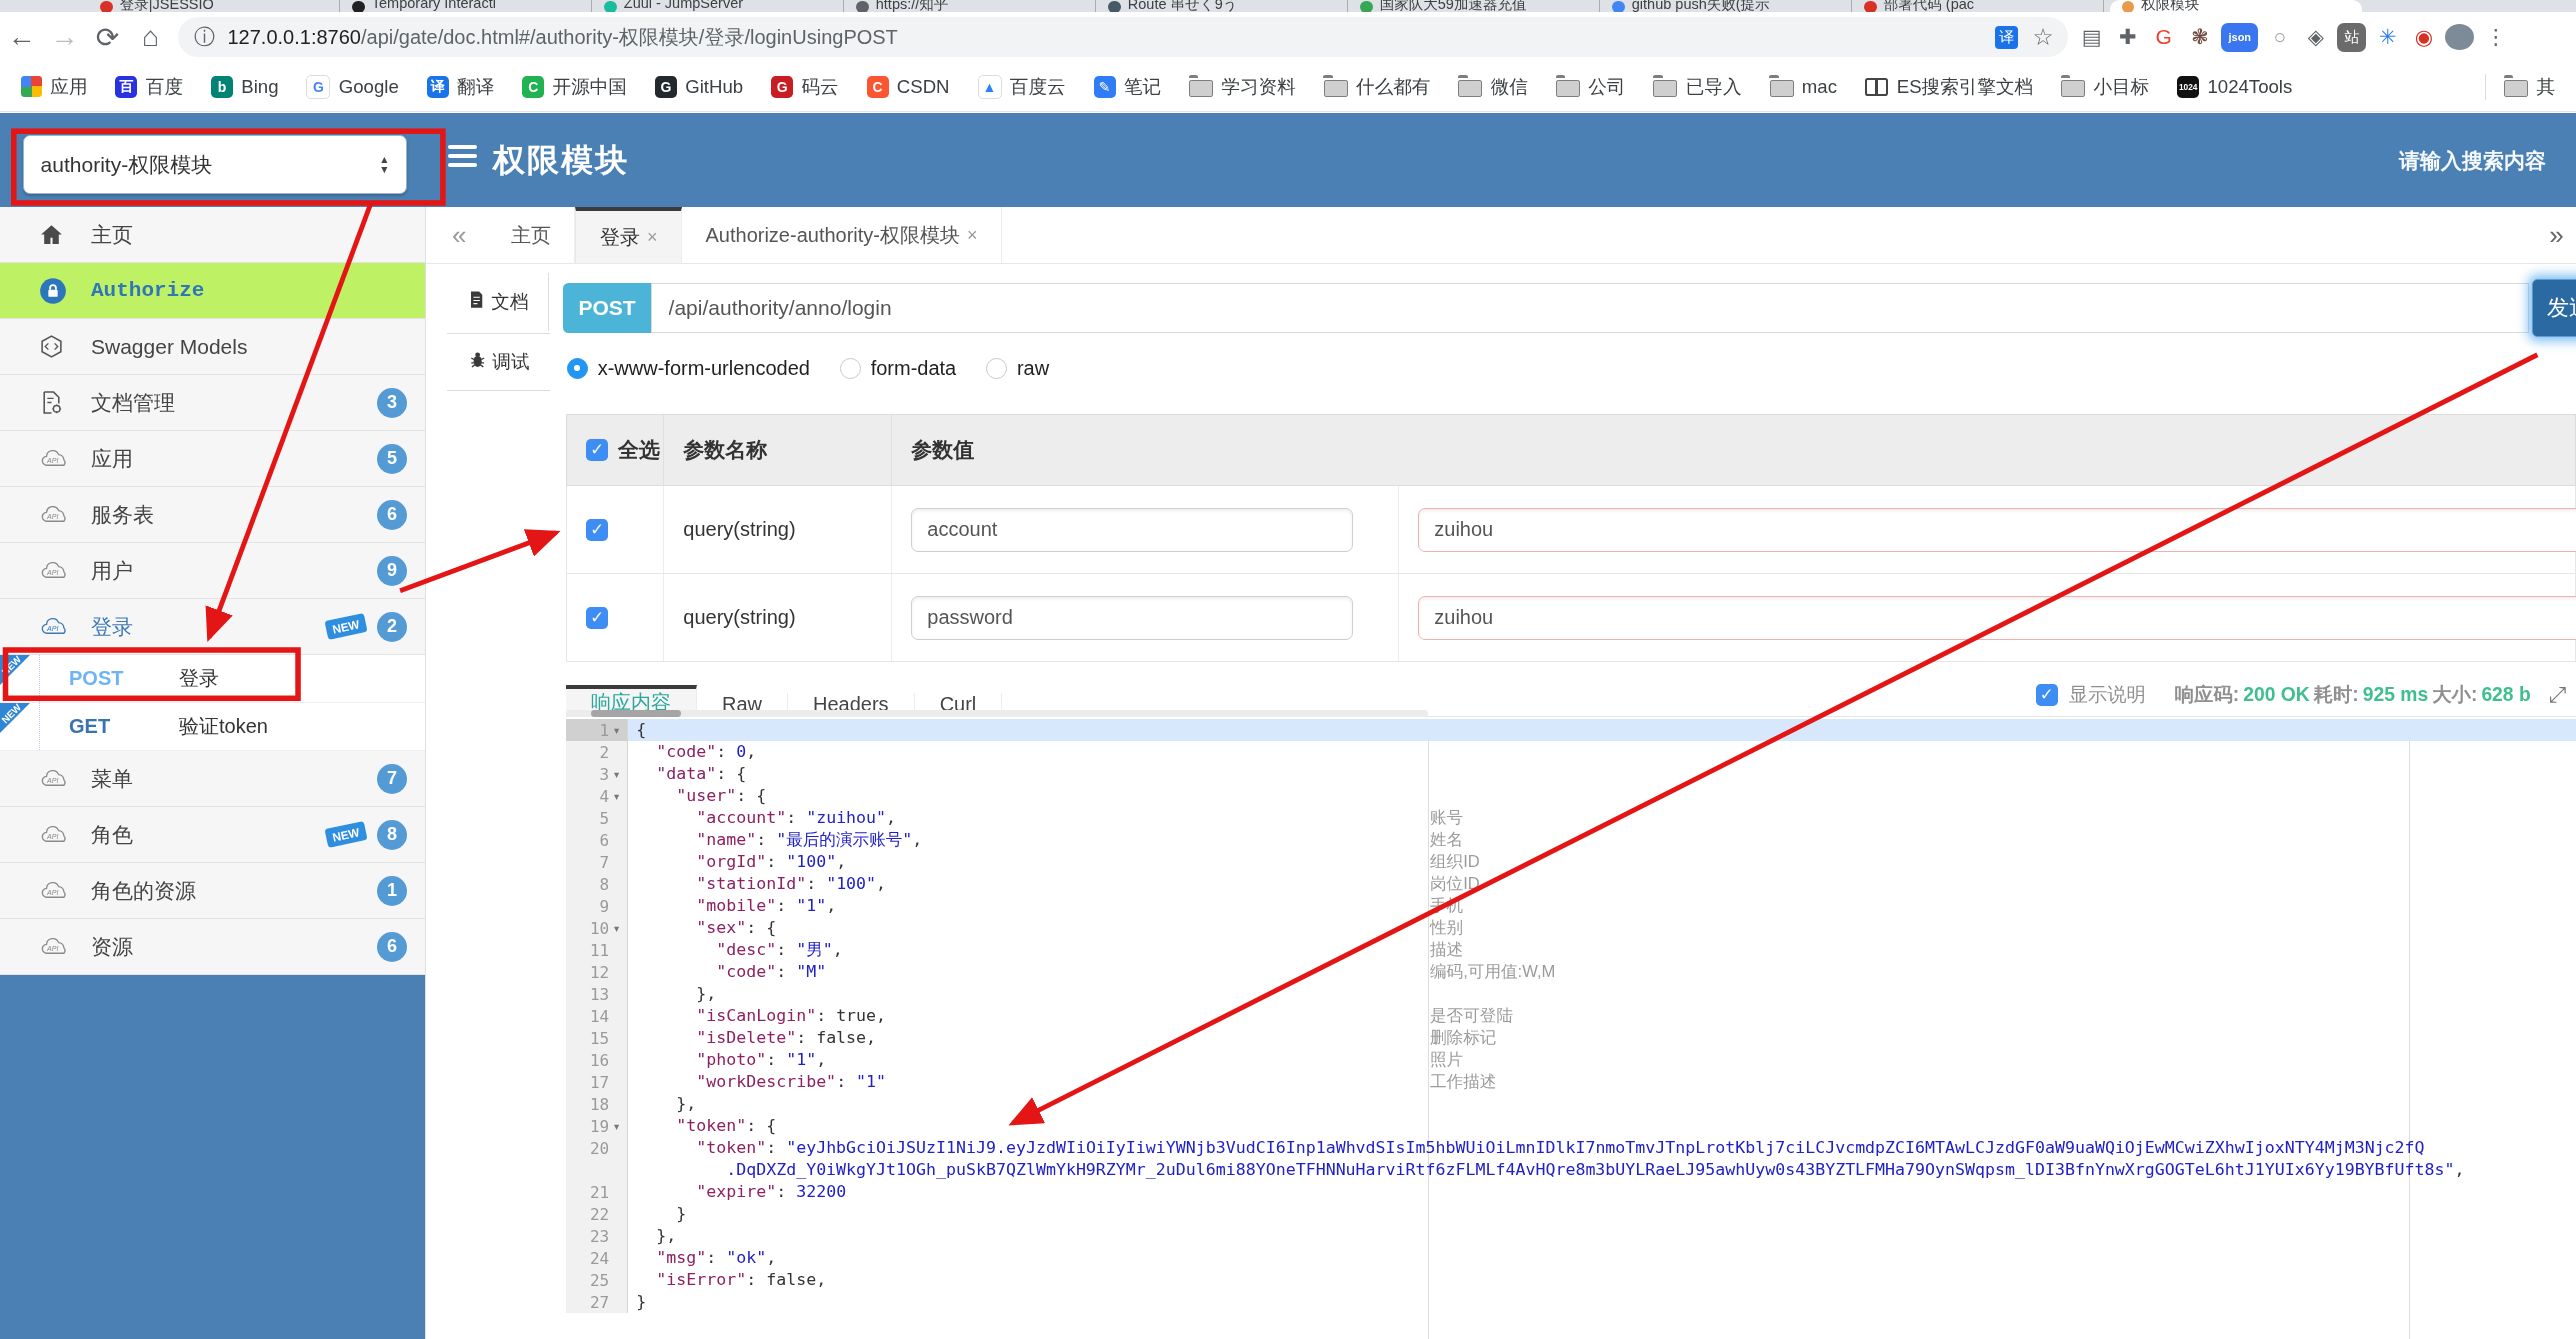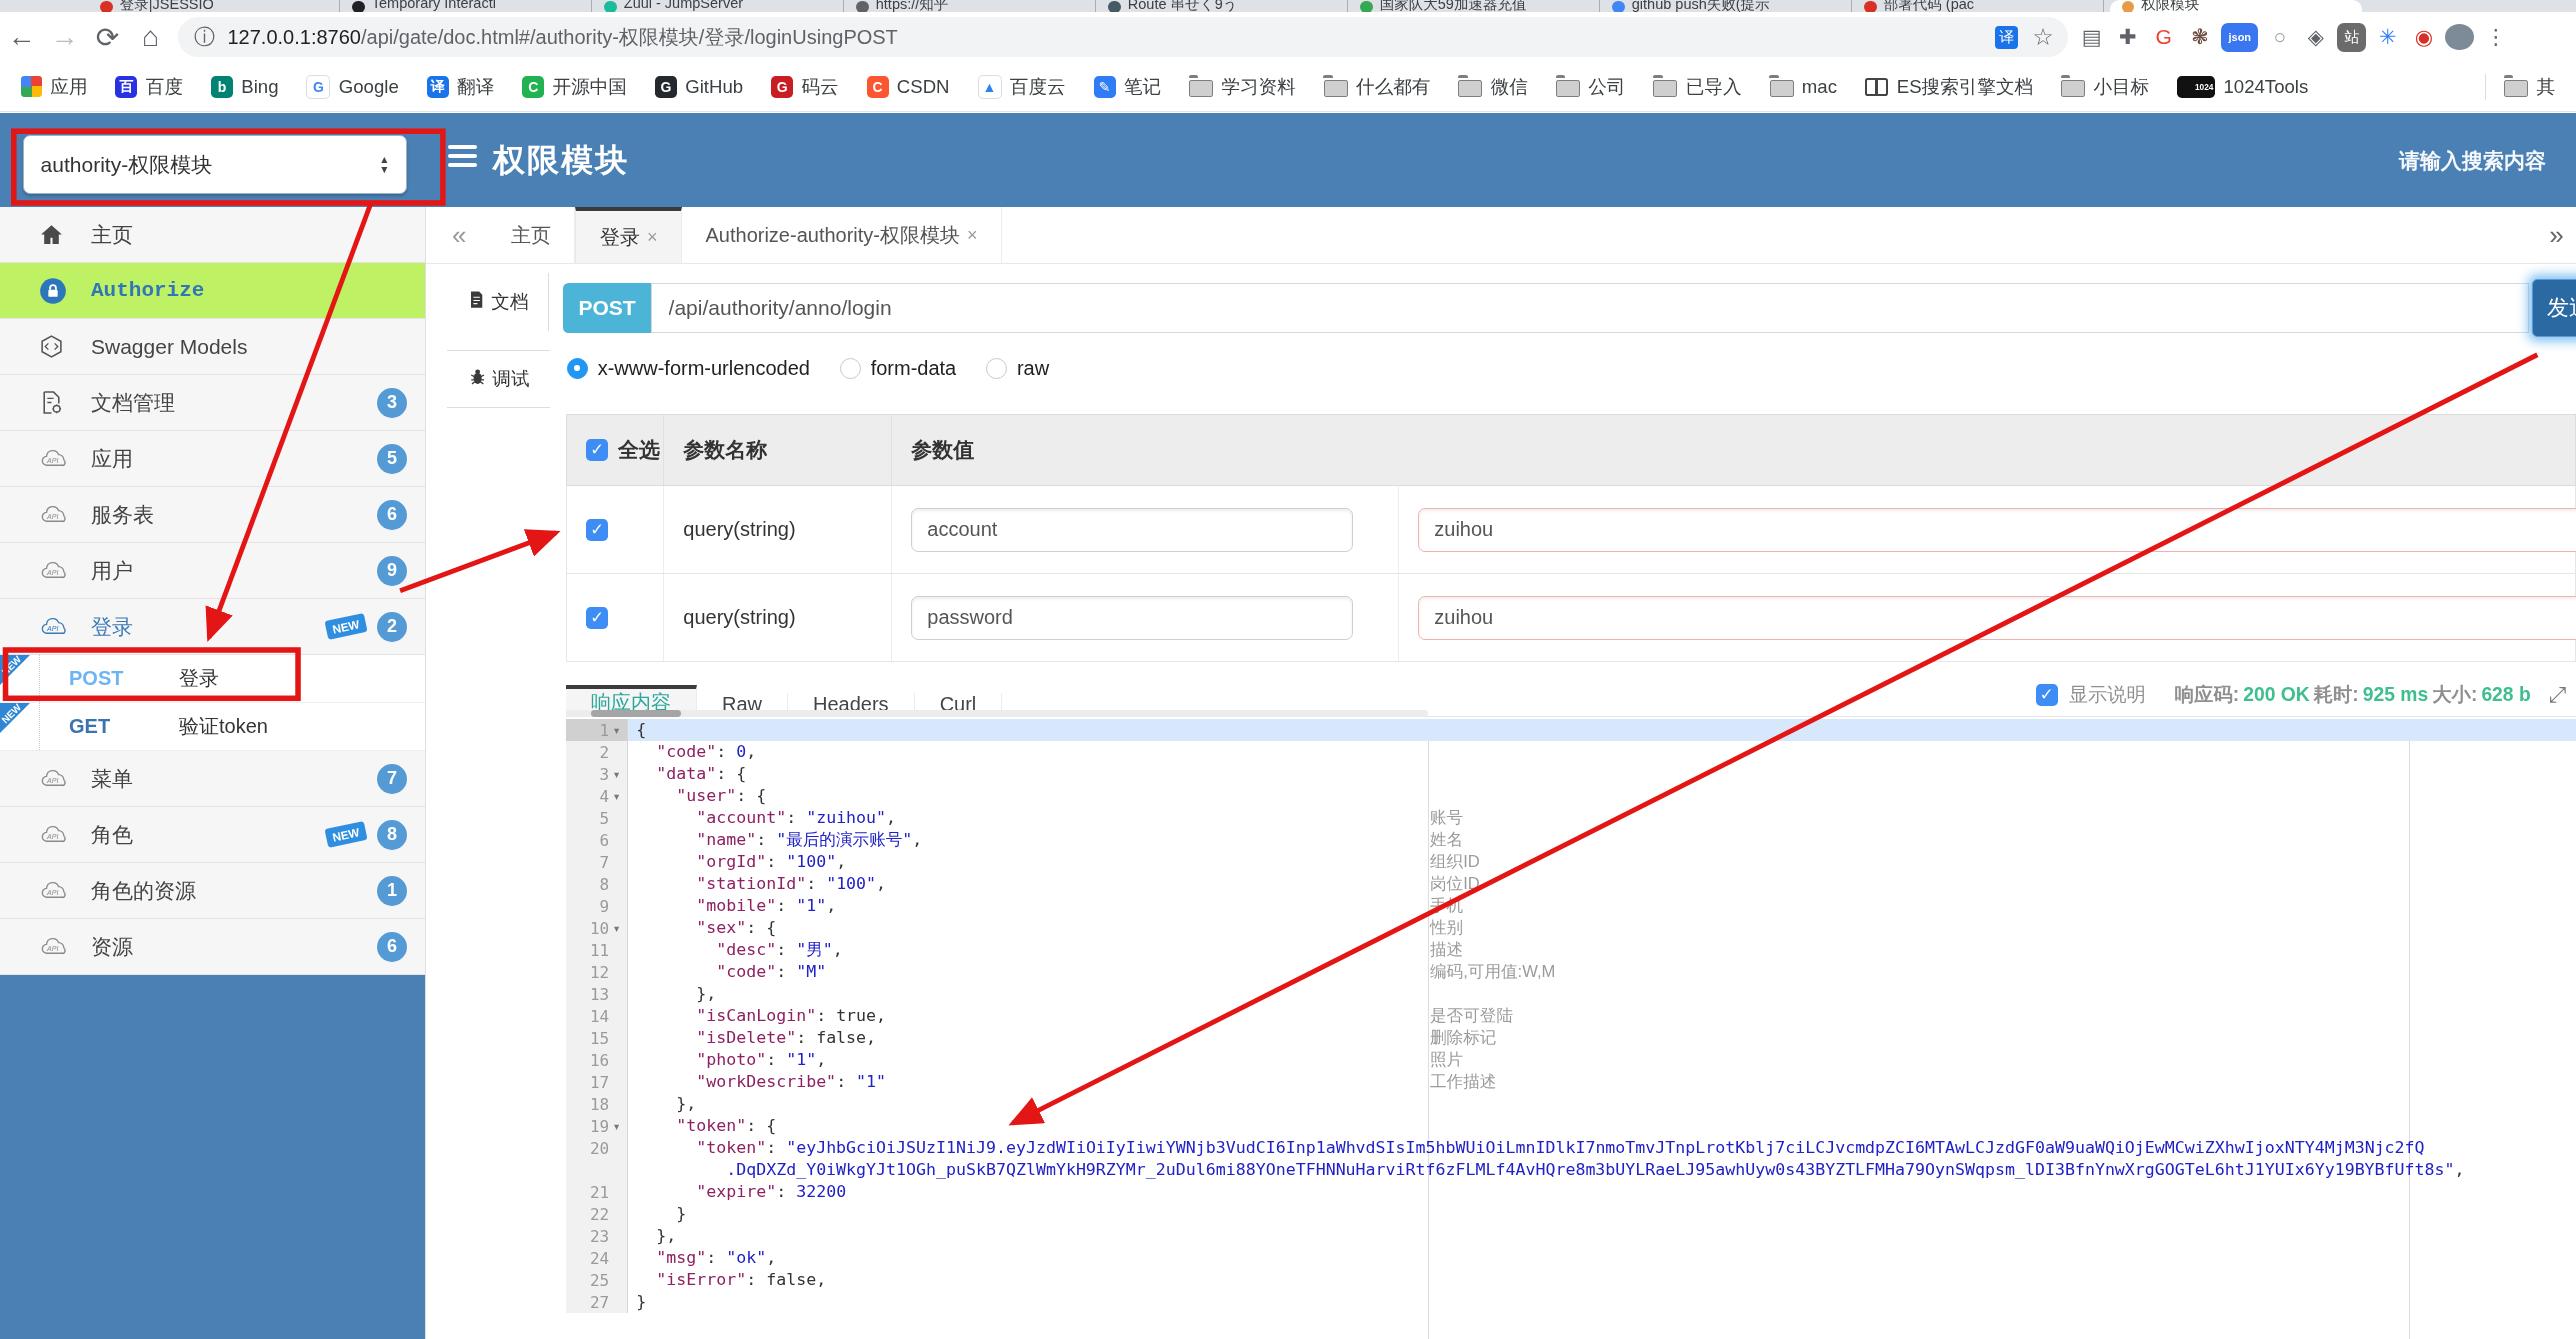--- a/index.html
+++ b/index.html
@@ -63,21 +63,21 @@
   
   #tabbar{position:absolute;left:426px;top:207px;width:2150px;height:57px;background:#fff;border-bottom:1.4px solid #e8e8e8;display:flex;align-items:stretch;box-sizing:border-box;}
   #tab-collapse{align-self:center;margin:0 21px 0 26px;font-size:26px;color:#999;}
   .ctab{display:flex;align-items:center;justify-content:center;gap:7px;padding:0 23.5px;font-size:20px;color:#555;border-right:0.7px solid #ededed;background:#fff;box-sizing:border-box;}
   .ctab .x{color:#999;font-size:18px;}
   .ctab.act{background:#f4f4f4;border-top:4.8px solid #3b3b3b;border-left:0.7px solid #e8e8e8;color:#333;}
   #tab-more{align-self:center;margin-left:auto;margin-right:12.4px;font-size:26px;color:#666;}
   
   #sidetabs{position:absolute;left:447px;top:273px;width:103px;}
   .mtab{width:102px;height:58px;display:flex;align-items:center;justify-content:center;gap:5.5px;font-size:18.6px;color:#333;background:#fff;border-right:1.4px solid #ddd;box-sizing:border-box;text-align:right;}
-  .mtab.act{border-right:none;border-top:1.4px solid #ddd;border-bottom:1.4px solid #ddd;margin-top:19px;width:103px;}
+  .mtab.act{border-right:none;border-top:1.4px solid #ddd;border-bottom:1.4px solid #ddd;margin-top:2px;width:103px;}
   
   #method-badge{position:absolute;left:563px;top:283px;width:88px;height:50px;background:#4cb4d7;color:#fff;font-size:21px;font-weight:bold;display:flex;align-items:center;justify-content:center;border-radius:5.5px 0 0 5.5px;}
   #url-input{position:absolute;left:651px;top:283px;width:1878px;height:50px;box-sizing:border-box;border:1.4px solid #d9d9d9;font-size:21px;color:#555;padding:0 16.6px;font-family:"Liberation Sans",sans-serif;background:#fff;}
   #send-btn{position:absolute;left:2532px;top:279px;width:83px;height:58px;background:#2b69a3;color:#fff;font-size:22px;border:1.4px solid #5a9bd8;border-radius:5.5px;box-shadow:0 0 11px 3.4px rgba(82,168,236,.75);text-align:left;padding-left:14px;font-family:"Liberation Sans",sans-serif;}
   #bodytypes{position:absolute;left:567px;top:357px;display:flex;align-items:center;gap:30px;font-size:20px;color:#222;}
   .btopt{display:flex;align-items:center;}
   .rad{width:21px;height:21px;border:1.4px solid #c9c9c9;border-radius:50%;background:#fff;margin-right:9.7px;position:relative;box-sizing:border-box;}
   .rad.sel{background:#2196f3;border-color:#2196f3;}
   .rad.sel::after{content:"";position:absolute;left:6.2px;top:6.2px;width:5.5px;height:5.5px;border-radius:50%;background:#fff;}
   
@@ -268,21 +268,21 @@
       </div>
       <div class="bm">
         <span class="bm-book"></span>
         <span class="bm-label">ES搜索引擎文档</span>
       </div>
       <div class="bm">
         <span class="bm-folder"></span>
         <span class="bm-label">小目标</span>
       </div>
       <div class="bm">
-        <span class="bm-site" style="background: rgb(17, 17, 17); color: rgb(255, 255, 255); font-size: 8.3px; padding-left: 16px;">1024</span>
+        <span class="bm-site" style="background: rgb(17, 17, 17); color: rgb(255, 255, 255); font-size: 8.3px;">1024</span>
         <span class="bm-label">1024Tools</span>
       </div>
       <div class="bm" id="bm-other">
         <span class="bm-folder"></span>
         <span class="bm-label">其</span>
       </div>
     </div>
 
   <div id="appheader">
     <div id="module-select">

